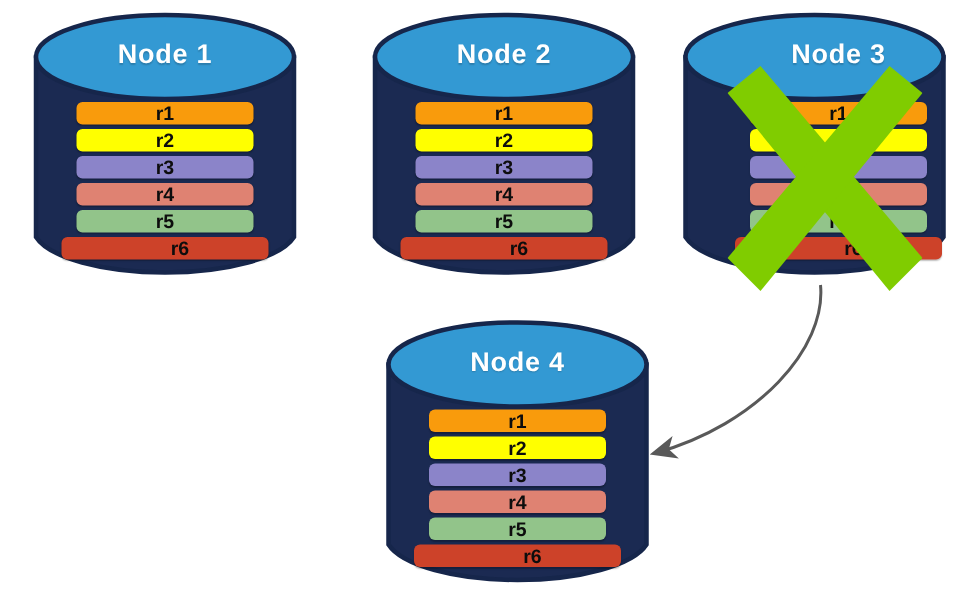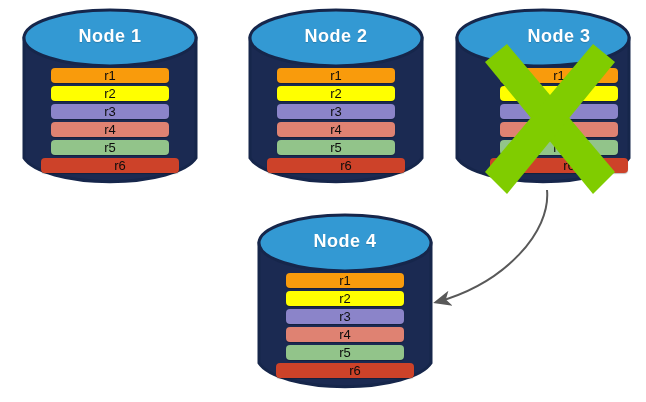--- a/index.html
+++ b/index.html
@@ -44,21 +44,21 @@
     width: 100%;
     display: flex;
     flex-direction: column;
   }
   .row-bar {
     height: 15px;
     margin: 0 auto 3px auto;
     border-radius: 4px;
     color: #0d0d0d;
     font-size: 13px;
-    font-weight: normal;
+    font-weight: bold;
     line-height: 15px;
     text-align: center;
     box-shadow: 0 1px 1px rgba(0,0,0,0.25);
   }
   .row-bar:last-child { margin-bottom: 0; padding-left: 20px; }
 
   
   .cross {
     position: absolute;
     pointer-events: none;

